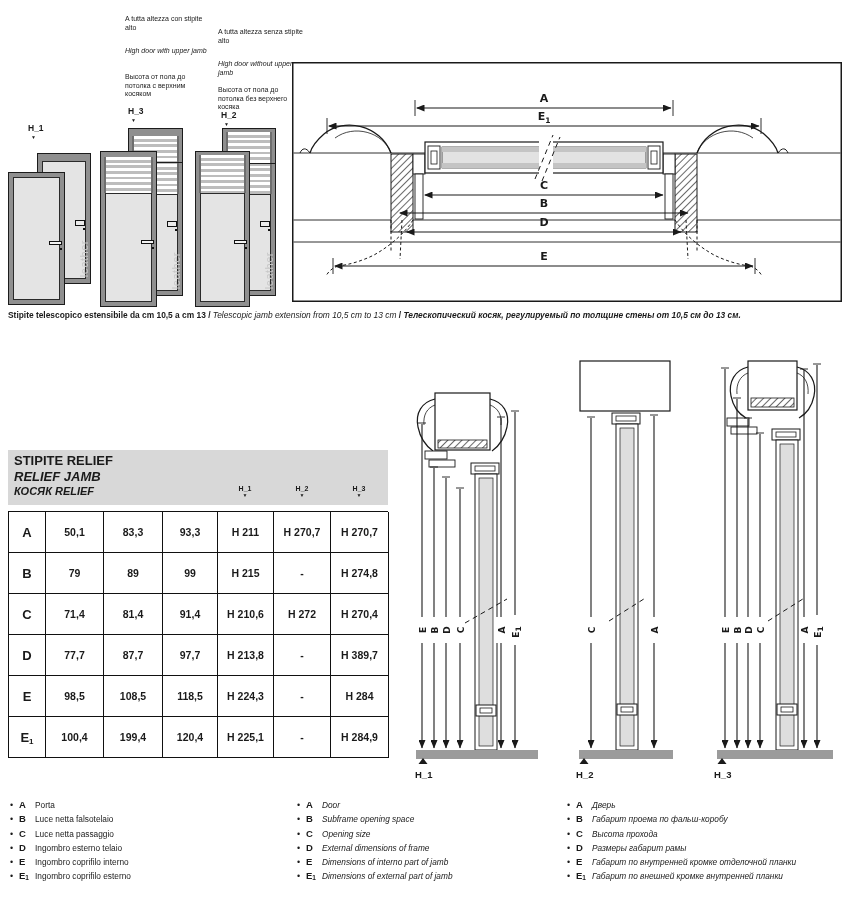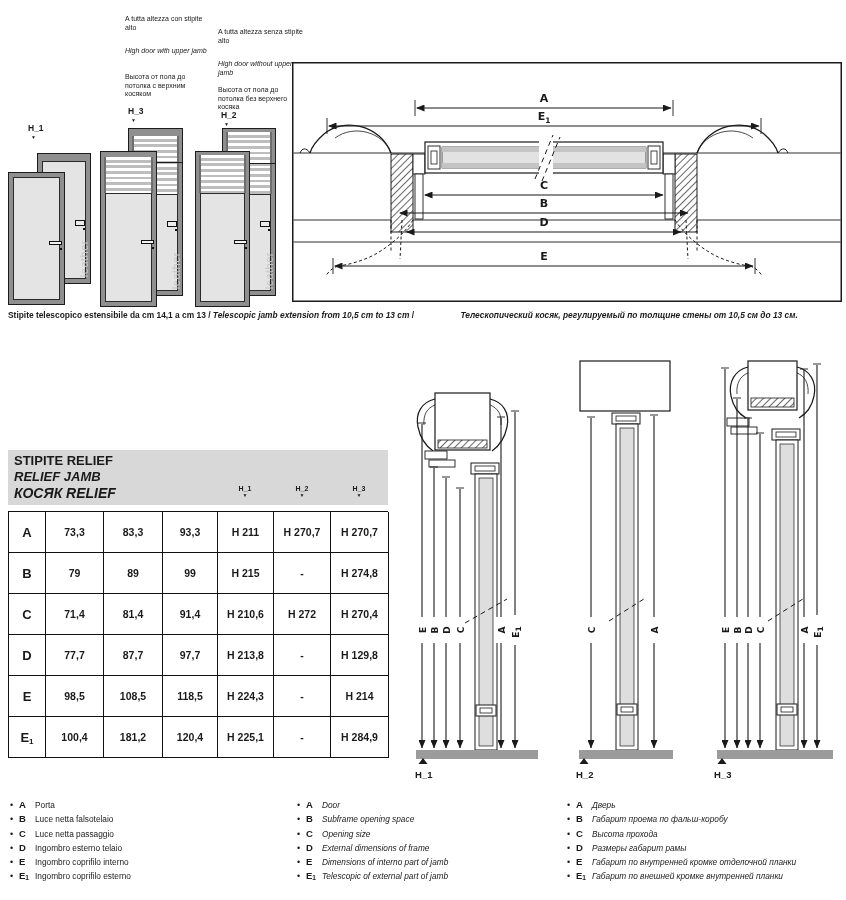--- a/index.html
+++ b/index.html
@@ -35,29 +35,29 @@
   .dlr{font-family:"DejaVu Sans","Liberation Sans",sans-serif;font-weight:bold;font-size:9px;fill:#1a1a1a;text-anchor:middle;}
   .hsec{font-family:"Liberation Sans",sans-serif;font-weight:bold;font-size:9.5px;fill:#1a1a1a;}
   .brk{stroke:#1a1a1a;stroke-width:1;stroke-dasharray:5 4;}
   .dsh{stroke:#1a1a1a;stroke-width:1;stroke-dasharray:3 2.5;fill:none;}
   .crv{stroke:#1a1a1a;fill:none;}
 
   
   .caption{position:absolute;left:8px;top:310px;width:834px;font-size:8.4px;white-space:nowrap;}
   .cap-it{font-weight:bold;}
   .cap-sep{font-weight:bold;}
-  .cap-en{font-style:italic;font-weight:bold;}
-  .cap-ru{font-style:italic;font-weight:bold;margin-left:44px;}
+  .cap-en{font-style:italic;}
+  .cap-ru{font-style:italic;font-weight:bold;}
 
   
   .tbl{position:absolute;left:8px;top:450px;width:380px;}
   .band{position:relative;height:55px;background:#d8d8d8;}
   .band .t1{position:absolute;left:6px;top:3px;font-size:13px;font-weight:bold;}
   .band .t2{position:absolute;left:6px;top:19px;font-size:13px;font-weight:bold;font-style:italic;}
-  .band .t3{position:absolute;left:6px;top:35px;font-size:14px;font-weight:bold;font-style:italic;}
+  .band .t3{position:absolute;left:6px;top:35px;font-size:11px;font-weight:bold;font-style:italic;}
   .bh{position:absolute;top:35px;width:40px;text-align:center;font-size:7px;font-weight:bold;}
   .bh .a{font-size:5px;line-height:6px;}
   .grid{display:grid;grid-template-columns:37px 58px 59px 55px 56px 57px 58px;
         border-top:1.2px solid #111;border-left:1.2px solid #111;margin-top:6px;background:#fff;}
   .cell{height:41px;border-right:1.2px solid #111;border-bottom:1.2px solid #111;
         display:flex;align-items:center;justify-content:center;font-weight:bold;font-size:10.5px;box-sizing:border-box;}
   .cell.key{font-size:13px;}
   .cell .s1{font-size:8px;margin-top:8px;}
 
   
@@ -233,21 +233,21 @@
       <text x="252" y="164" class="dl">D</text>
     </g>
     <g>
       <line x1="41" y1="196" x2="41" y2="212" class="thin"></line>
       <line x1="463" y1="196" x2="463" y2="212" class="thin"></line>
       <line x1="43" y1="204" x2="461" y2="204" class="dim" marker-start="url(#aL)" marker-end="url(#aR)"></line>
       <text x="252" y="198" class="dl">E</text>
     </g>
   </svg>
 
-  <div class="caption"><span class="cap-it">Stipite telescopico estensibile da cm 14,1 a cm 13</span><span class="cap-sep"> / </span><span class="cap-en">Telescopic jamb extension from 10,5 cm to 13 cm</span><span class="cap-sep"> / </span><span class="cap-ru">Телескопический косяк, регулируемый по толщине стены от 10,5 см до 13 см.</span></div>
+  <div class="caption"><span class="cap-it">Stipite telescopico estensibile da cm 10,5 a cm 13</span><span class="cap-sep"> / </span><span class="cap-en">Telescopic jamb extension from 10,5 cm to 13 cm</span><span class="cap-sep"> / </span><span class="cap-ru">Телескопический косяк, регулируемый по толщине стены от 10,5 см до 13 см.</span></div>
 
   <div class="tbl">
     <div class="band">
       <div class="t1">STIPITE RELIEF</div>
       <div class="t2">RELIEF JAMB</div>
       <div class="t3">КОСЯК RELIEF</div>
       <div class="bh" style="left:217px;">
           <div>H_1</div>
           <div class="a">▼</div>
         </div>
@@ -258,21 +258,21 @@
       <div class="bh" style="left:331px;">
           <div>H_3</div>
           <div class="a">▼</div>
         </div>
     </div>
     <div class="grid">
       <div class="cell key">
           <span>A</span>
           <span class="s1"></span>
         </div>
-      <div class="cell">73,3</div>
+      <div class="cell">50,1</div>
       <div class="cell">83,3</div>
       <div class="cell">93,3</div>
       <div class="cell">H 211</div>
       <div class="cell">H 270,7</div>
       <div class="cell">H 270,7</div>
 
       <div class="cell key">
           <span>B</span>
           <span class="s1"></span>
         </div>
@@ -296,39 +296,39 @@
 
       <div class="cell key">
           <span>D</span>
           <span class="s1"></span>
         </div>
       <div class="cell">77,7</div>
       <div class="cell">87,7</div>
       <div class="cell">97,7</div>
       <div class="cell">H 213,8</div>
       <div class="cell">-</div>
-      <div class="cell">H 129,8</div>
+      <div class="cell">H 389,7</div>
 
       <div class="cell key">
           <span>E</span>
           <span class="s1"></span>
         </div>
       <div class="cell">98,5</div>
       <div class="cell">108,5</div>
       <div class="cell">118,5</div>
       <div class="cell">H 224,3</div>
       <div class="cell">-</div>
-      <div class="cell">H 214</div>
+      <div class="cell">H 284</div>
 
       <div class="cell key">
           <span>E</span>
           <span class="s1">1</span>
         </div>
       <div class="cell">100,4</div>
-      <div class="cell">181,2</div>
+      <div class="cell">199,4</div>
       <div class="cell">120,4</div>
       <div class="cell">H 225,1</div>
       <div class="cell">-</div>
       <div class="cell">H 284,9</div>
     </div>
   </div>
 
   <svg class="abs" style="left:405px;top:355px;" width="150" height="435" viewBox="0 0 150 435">
     <g>
       <rect x="30" y="38" width="55" height="57" class="sk" stroke-width="1.2"></rect>
@@ -572,21 +572,21 @@
           <span class="s1"></span>
         </span>
         <span class="t">Dimensions of interno part of jamb</span>
       </div>
     <div class="row">
         <span class="bl">•</span>
         <span class="k">
           <span>E</span>
           <span class="s1">1</span>
         </span>
-        <span class="t">Telescopic of external part of jamb</span>
+        <span class="t">Dimensions of external part of jamb</span>
       </div>
   </div>
 
   <div class="lg ru" style="left:567px;width:275px;">
     <div class="row">
         <span class="bl">•</span>
         <span class="k">
           <span>A</span>
           <span class="s1"></span>
         </span>

